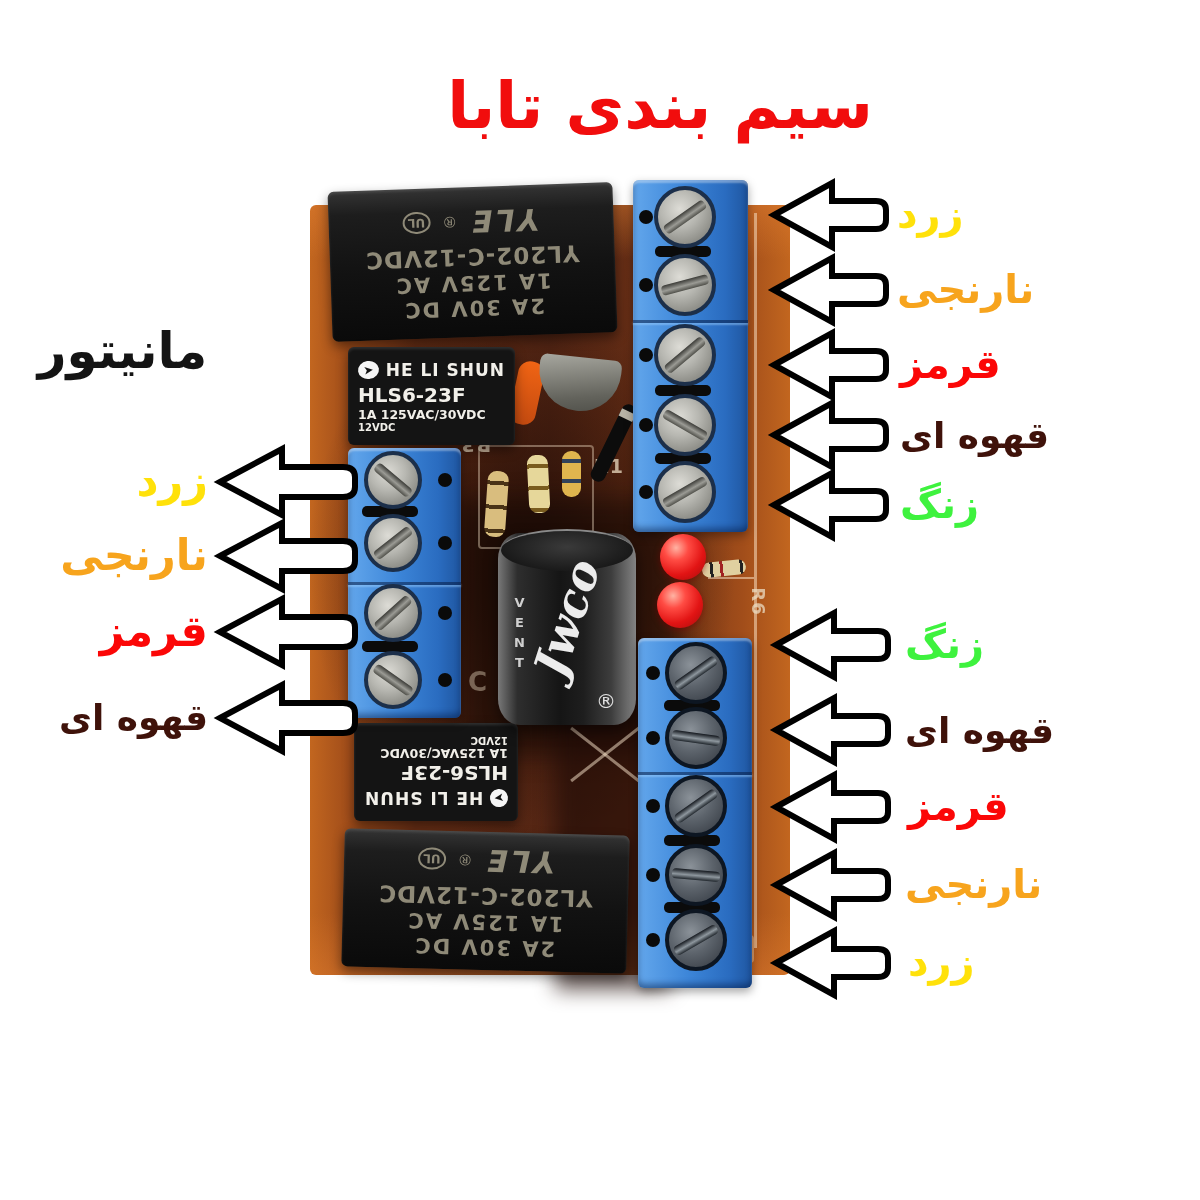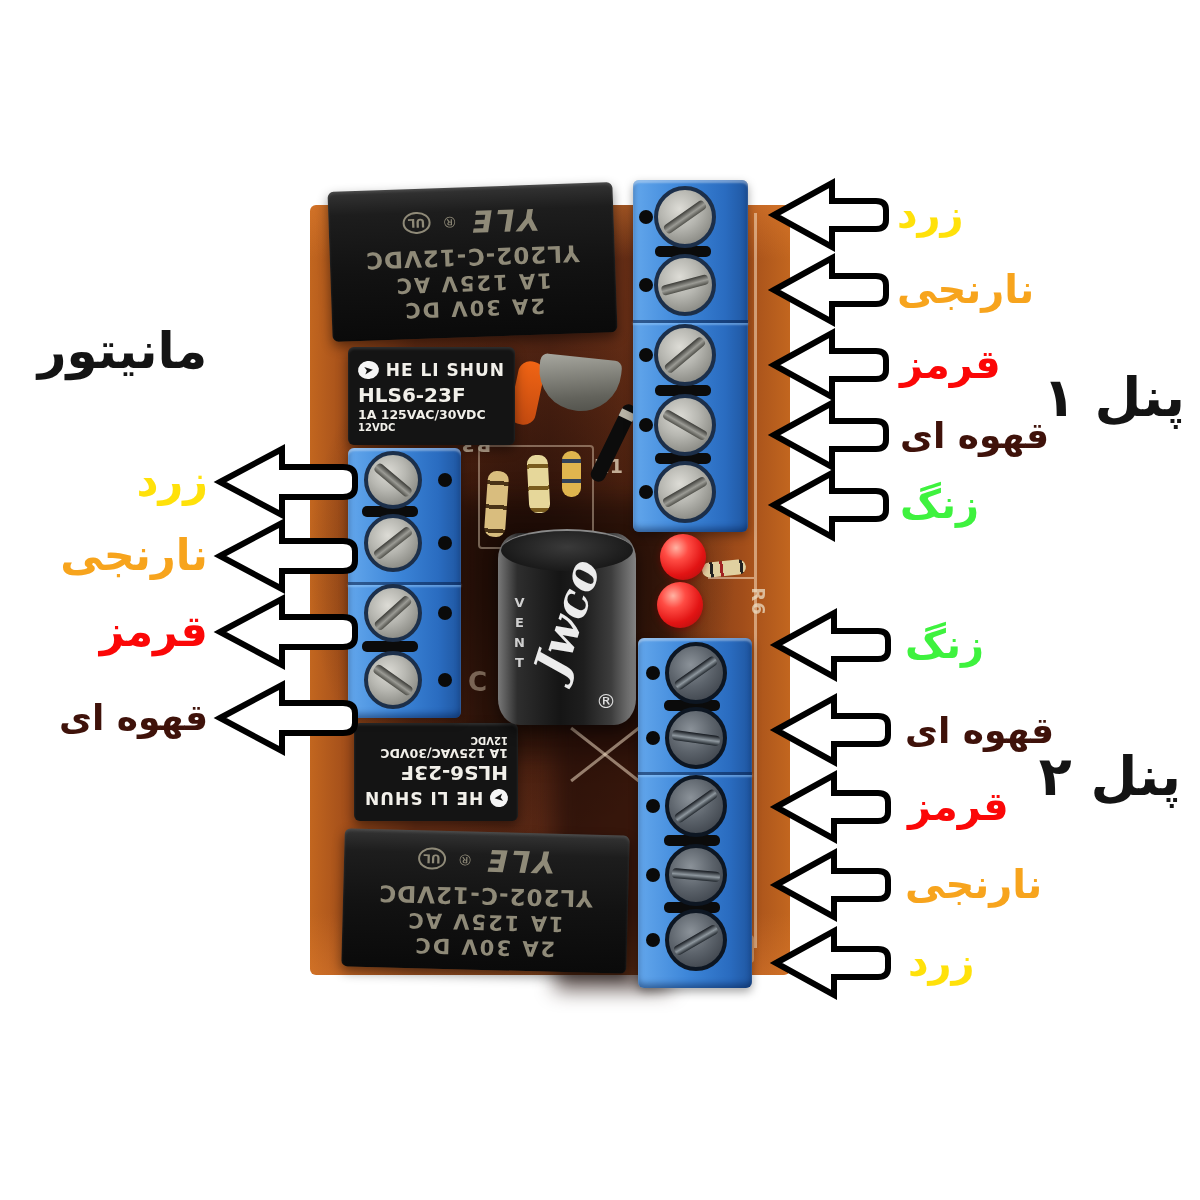--- a/index.html
+++ b/index.html
@@ -97,20 +97,21 @@
   .diode{position:absolute;left:296px;top:196px;width:15px;height:84px;background:#0c0c0c;
     border-radius:7px;transform:rotate(26deg);z-index:5;}
   .diode .band{position:absolute;top:7px;left:0;right:0;height:8px;background:#b9b4a6;}
   .resv{position:absolute;border-radius:9px;z-index:5;}
 </style>
 </head>
 <body>
 
 <div id="stage">
 
+  <h1 class="title" dir="rtl" style="color: rgb(241, 13, 13);">سیم بندی تابا</h1>
 
   <div class="pcb">
 
     <div class="shade" style="left:150px;top:295px;width:220px;height:255px;background:rgba(18,7,4,0.55);filter:blur(12px);"></div>
     <div class="shade" style="left:245px;top:455px;width:115px;height:330px;background:rgba(30,11,6,0.66);filter:blur(10px);"></div>
 
     <div class="sline" style="left:444px;top:8px;width:3px;height:735px;"></div>
     <div class="sbox" style="left:168px;top:240px;width:112px;height:100px;"></div>
     <div class="sbox" style="left:404px;top:730px;width:34px;height:22px;border-width:3px;"></div>
     <div class="sline" style="left:252px;top:548px;width:86px;height:3px;transform:rotate(38deg);"></div>
@@ -285,21 +286,20 @@
   <svg class="arrow" style="left:216px;top:590px;" width="146" height="84" viewBox="0 0 146 84">
       <path d="M4,42 L66,9 L66,27 L127,27 Q139,27 139,37 L139,47 Q139,57 127,57 L66,57 L66,75 Z"></path>
     </svg>
   <div class="wire-label lg" style="left: 10px; top: 601px; width: 198px; text-align: right; color: rgb(251, 7, 7);" dir="rtl">قرمز</div>
 
   <svg class="arrow" style="left:216px;top:676px;" width="146" height="84" viewBox="0 0 146 84">
       <path d="M4,42 L66,9 L66,27 L127,27 Q139,27 139,37 L139,47 Q139,57 127,57 L66,57 L66,75 Z"></path>
     </svg>
   <div class="wire-label sm" style="left: 10px; top: 690px; width: 198px; text-align: right; color: rgb(63, 18, 10);" dir="rtl">قهوه ای</div>
 
-  <div class="panel-label" style="left:1045px;top:366px;width:140px;text-align:center;" dir="rtl">پنل ۱</div>
 
   <svg class="arrow" style="left:770px;top:175px;" width="124" height="80" viewBox="0 0 124 80">
       <path d="M4,40 L62,8 L62,26 L106,26 Q116,26 116,35 L116,45 Q116,54 106,54 L62,54 L62,72 Z"></path>
     </svg>
   <div class="wire-label" style="left: 897px; top: 186px; color: rgb(255, 225, 10);" dir="rtl">زرد</div>
 
   <svg class="arrow" style="left:770px;top:250px;" width="124" height="80" viewBox="0 0 124 80">
       <path d="M4,40 L62,8 L62,26 L106,26 Q116,26 116,35 L116,45 Q116,54 106,54 L62,54 L62,72 Z"></path>
     </svg>
   <div class="wire-label" style="left: 897px; top: 261px; color: rgb(247, 164, 29);" dir="rtl">نارنجی</div>
@@ -312,21 +312,20 @@
   <svg class="arrow" style="left:770px;top:395px;" width="124" height="80" viewBox="0 0 124 80">
       <path d="M4,40 L62,8 L62,26 L106,26 Q116,26 116,35 L116,45 Q116,54 106,54 L62,54 L62,72 Z"></path>
     </svg>
   <div class="wire-label sm" style="left: 900px; top: 408px; color: rgb(63, 18, 10);" dir="rtl">قهوه ای</div>
 
   <svg class="arrow" style="left:770px;top:465px;" width="124" height="80" viewBox="0 0 124 80">
       <path d="M4,40 L62,8 L62,26 L106,26 Q116,26 116,35 L116,45 Q116,54 106,54 L62,54 L62,72 Z"></path>
     </svg>
   <div class="wire-label" style="left: 900px; top: 476px; color: rgb(62, 242, 62);" dir="rtl">زنگ</div>
 
-  <div class="panel-label" style="left:1035px;top:745px;width:150px;text-align:center;" dir="rtl">پنل ۲</div>
 
   <svg class="arrow" style="left:772px;top:605px;" width="124" height="80" viewBox="0 0 124 80">
       <path d="M4,40 L62,8 L62,26 L106,26 Q116,26 116,35 L116,45 Q116,54 106,54 L62,54 L62,72 Z"></path>
     </svg>
   <div class="wire-label" style="left: 905px; top: 616px; color: rgb(62, 242, 62);" dir="rtl">زنگ</div>
 
   <svg class="arrow" style="left:772px;top:690px;" width="124" height="80" viewBox="0 0 124 80">
       <path d="M4,40 L62,8 L62,26 L106,26 Q116,26 116,35 L116,45 Q116,54 106,54 L62,54 L62,72 Z"></path>
     </svg>
   <div class="wire-label sm" style="left: 905px; top: 703px; color: rgb(63, 18, 10);" dir="rtl">قهوه ای</div>

